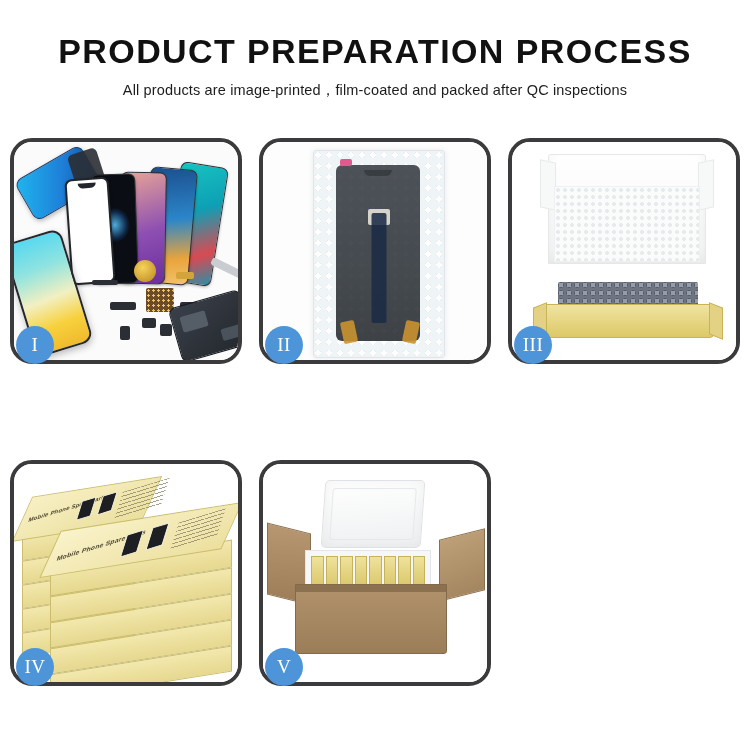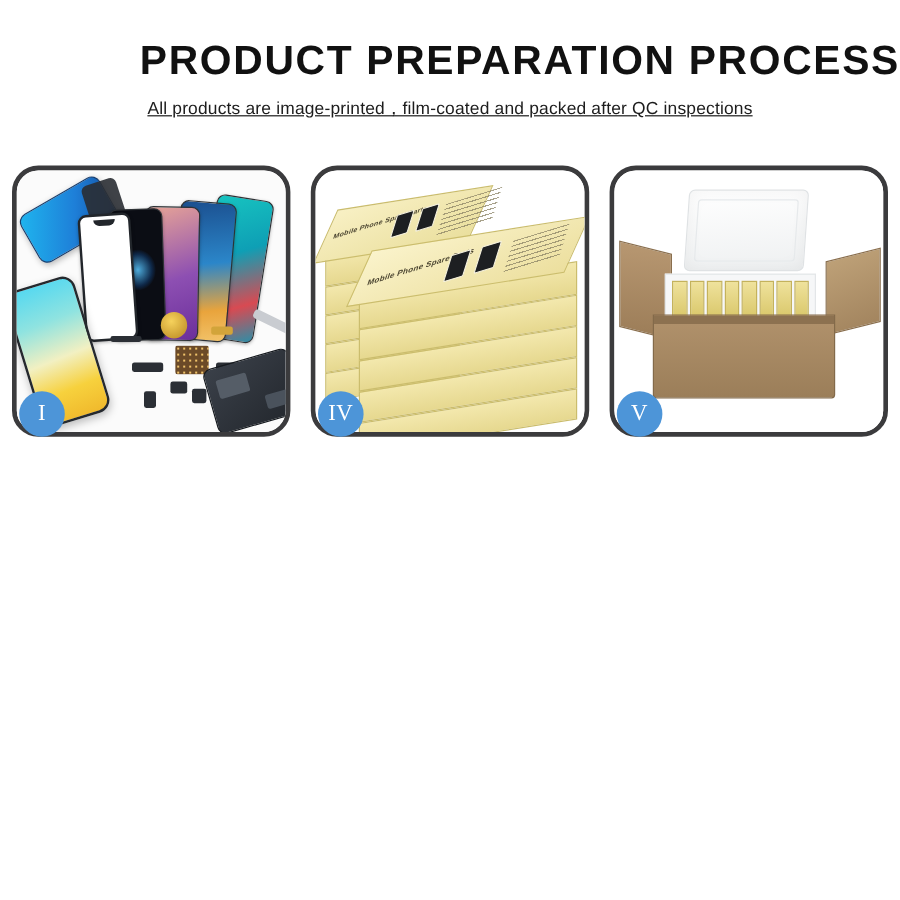--- a/index.html
+++ b/index.html
@@ -15,30 +15,28 @@
 
   
   .header { text-align: center; padding-top: 34px; }
   .title {
     font-size: 34px;
     font-weight: 700;
     letter-spacing: 1.4px;
     color: #111111;
     line-height: 1.05;
     font-family: "Liberation Sans", sans-serif;
-    text-align: right;
   }
   .subtitle {
     margin-top: 11px;
     font-size: 14.5px;
     font-weight: 400;
     color: #1c1c1c;
     letter-spacing: .15px;
     font-family: "Liberation Sans", sans-serif;
-    text-decoration: underline;
   }
 
   
   .grid {
     position: absolute;
     left: 10px; top: 138px;
     width: 730px; height: 546px;
     display: grid;
     grid-template-columns: repeat(3, 232px);
     grid-template-rows: repeat(2, 226px);
@@ -351,21 +349,43 @@
           <div class="pt" style="left:28px;top:68px;width:10px;height:14px;"></div>
           <div class="pt" style="left:68px;top:66px;width:12px;height:12px;"></div>
           <div class="pt silver" style="left:130px;top:74px;width:6px;height:6px;border-radius:50%;"></div>
           <div class="mobo"></div>
           <div class="tweez"></div>
         </div>
       </div>
       <div class="badge">I</div>
     </div>
 
-
+    <div class="card">
+      <div class="card-inner p2">
+        <div class="bubblebag">
+          <div class="lcd"></div>
+          <div class="pinkdot"></div>
+          <div class="flexpad"></div>
+          <div class="flex"></div>
+          <div class="goldtab gt1"></div>
+          <div class="goldtab gt2"></div>
+        </div>
+      </div>
+      <div class="badge">II</div>
+    </div>
+
+    <div class="card">
+      <div class="card-inner p3">
+        <div class="box3-lid"></div>
+        <div class="foam3"></div>
+        <div class="darkbubble"></div>
+        <div class="tray3"></div>
+      </div>
+      <div class="badge">III</div>
+    </div>
 
     <div class="card">
       <div class="card-inner p4">
         <div class="stack">
           <div class="ybox b-l5"></div>
           <div class="ybox b-l4"></div>
           <div class="ybox b-l3"></div>
           <div class="ybox b-l2"></div>
           <div class="ybox b-l1"></div>
           <div class="topface-a">

